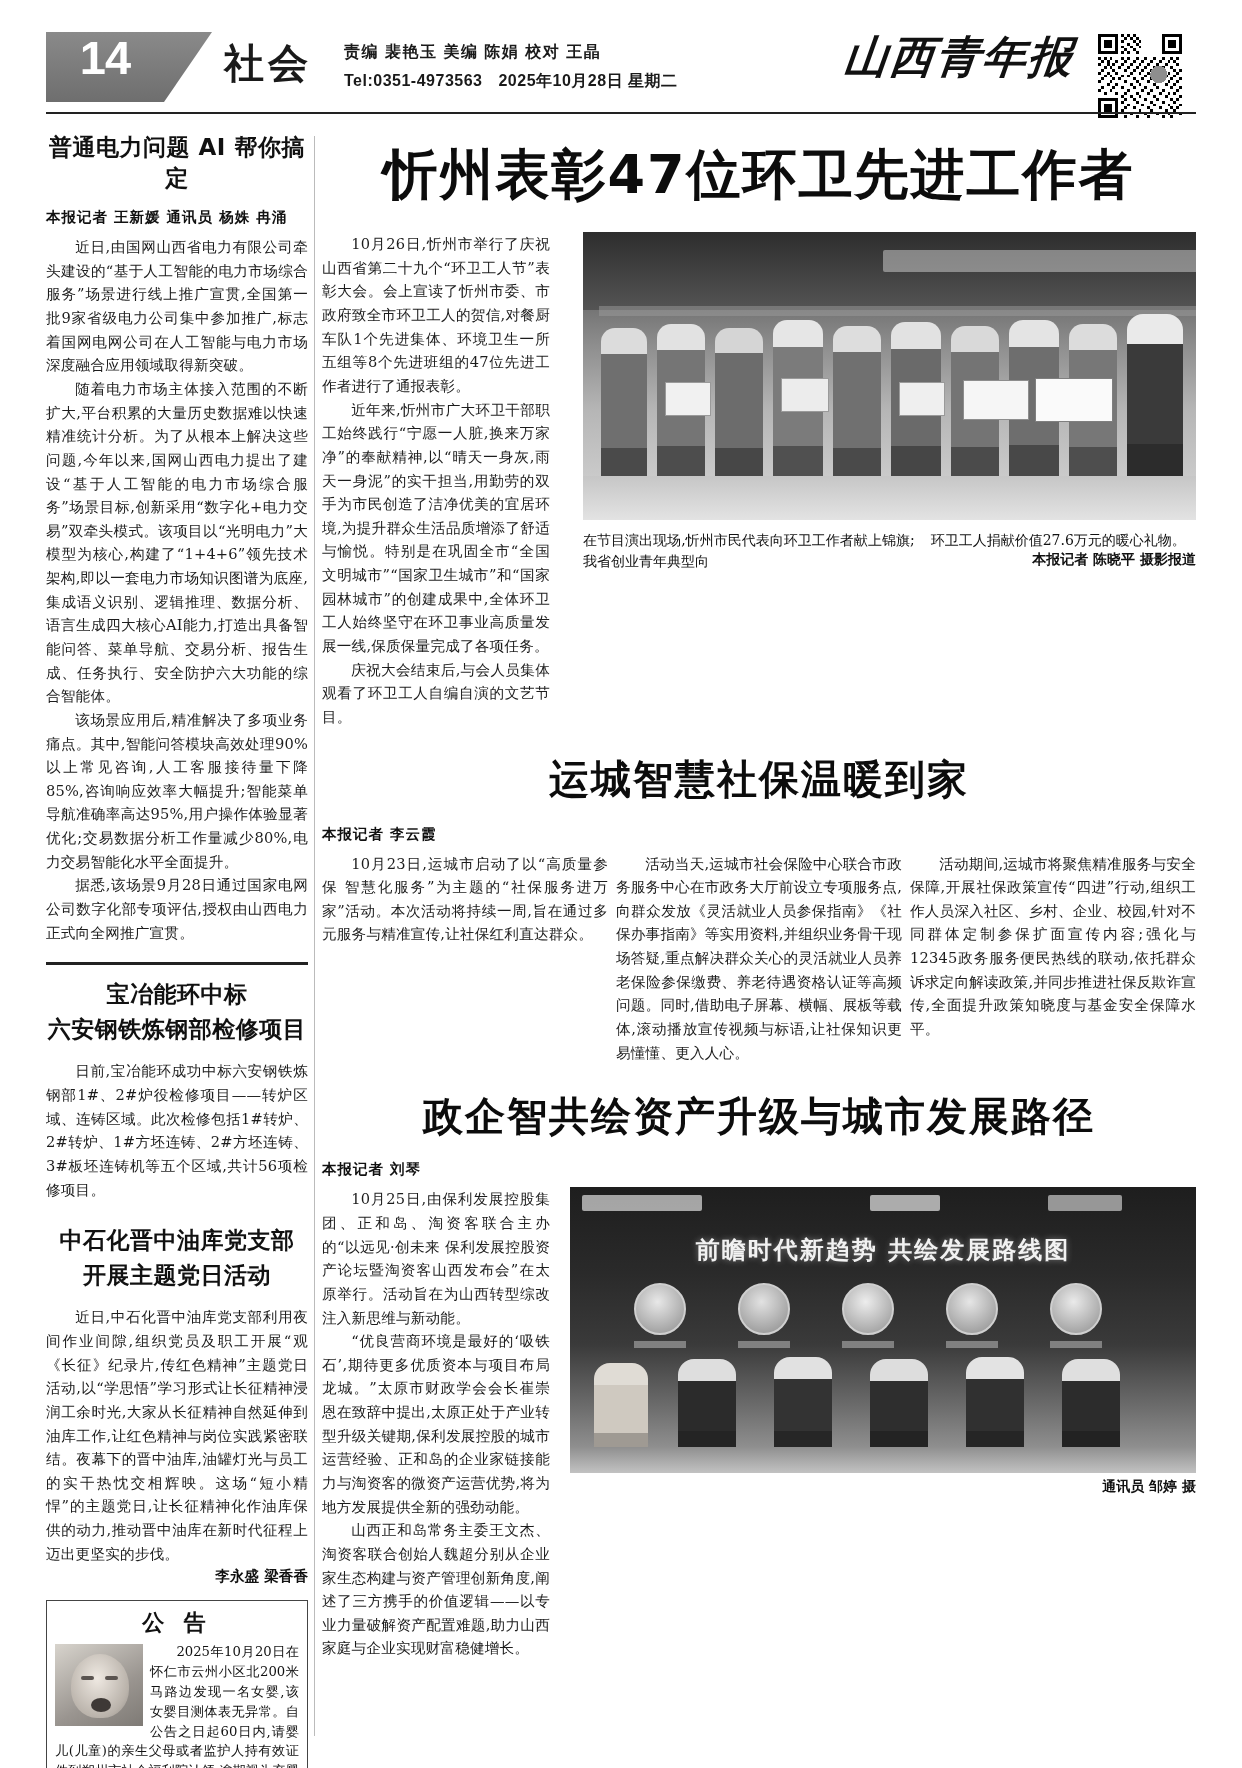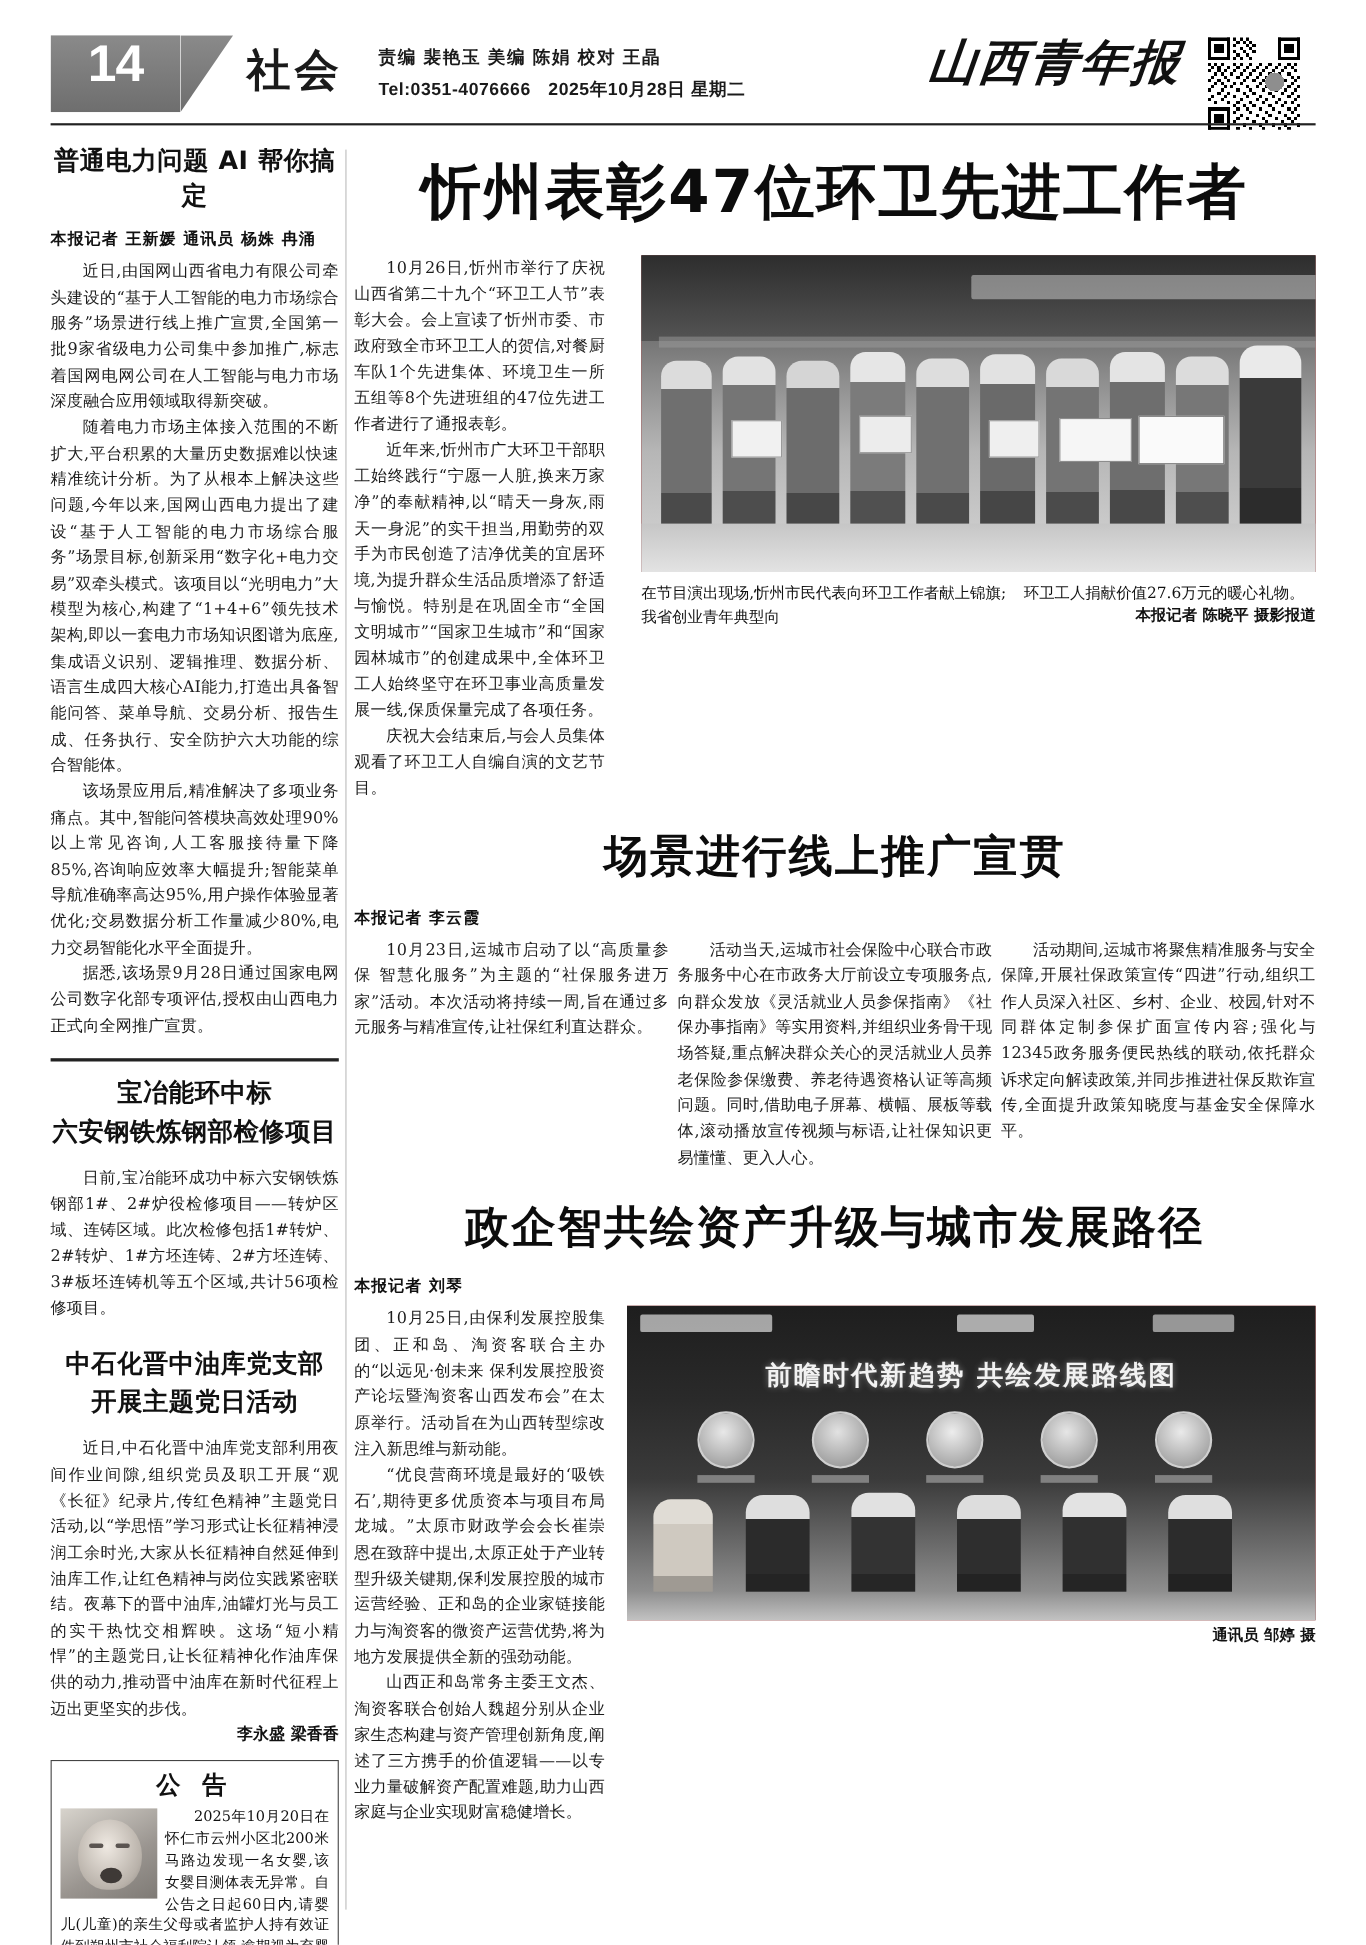--- a/index.html
+++ b/index.html
@@ -95,21 +95,21 @@
     font-size:40px; font-weight:bold; text-align:center; margin:0;
     font-family:"DejaVu Sans", sans-serif; letter-spacing:2px; line-height:1.2;
     color:#0c0c0c;
   }
 
   
   .tri { display:flex; gap:8px; }
   .tri > div { flex:1 1 0; }
 
   
-  .photo { background:#7f1d1d; position:relative; overflow:hidden; }
+  .photo { background:#0f766e; position:relative; overflow:hidden; }
   .cap { font-size:14px; line-height:1.5; text-align:justify;
     font-family:"DejaVu Serif", serif; margin-top:6px; }
   .credit { font-size:14px; font-weight:bold; text-align:right;
     font-family:"DejaVu Sans", sans-serif; }
 
   
   .cbox { border:1px solid #444; padding:7px 8px 9px 8px; margin-bottom:9px; }
   .cbox h3 {
     font-size:22px; text-align:center; font-weight:bold; margin:0 0 4px 0;
     font-family:"DejaVu Sans", sans-serif; letter-spacing:6px;
@@ -137,21 +137,21 @@
   <div class="masthead">
     <div class="folio-wrap">
       <div class="folio-shape"></div>
       <div class="folio-tri"></div>
       <div class="folio-num">14</div>
     </div>
     <div class="section-name">社会</div>
     <div class="mh-meta">
       <div class="mh-line1">责编 裴艳玉  美编 陈娟  校对 王晶</div>
       <div class="mh-line2">
-        <span>Tel:0351-4076666</span><span class="sp"></span><span>2025年10月28日 星期二</span>
+        <span>Tel:0351-4973563</span><span class="sp"></span><span>2025年10月28日 星期二</span>
       </div>
     </div>
     <div class="nameplate">山西青年报</div>
     <div class="qr">
       <svg width="84" height="84" viewBox="0 0 29 29" shape-rendering="crispEdges">
         <rect width="29" height="29" fill="#fff"></rect>
         <g fill="#000">
           <rect x="0" y="0" width="7" height="1"></rect>
             <rect x="0" y="6" width="7" height="1"></rect>
           <rect x="0" y="0" width="1" height="7"></rect>
@@ -434,21 +434,21 @@
           </div>
           <div style="flex:1;">
             <div class="cap">环卫工人捐献价值27.6万元的暖心礼物。</div>
             <div class="credit">本报记者 陈晓平 摄影报道</div>
           </div>
         </div>
       </div>
     </div>
 
     <div style="margin-top:26px;">
-      <h1 class="hd-main2">场景进行线上推广宣贯</h1>
+      <h1 class="hd-main2">运城智慧社保温暖到家</h1>
       <div class="byline" style="margin-top:22px;">本报记者 李云霞</div>
       <div class="tri" style="margin-top:4px;">
         <div>
           <p class="body">10月23日,运城市启动了以“高质量参保 智慧化服务”为主题的“社保服务进万家”活动。本次活动将持续一周,旨在通过多元服务与精准宣传,让社保红利直达群众。</p>
         </div>
         <div>
           <p class="body">活动当天,运城市社会保险中心联合市政务服务中心在市政务大厅前设立专项服务点,向群众发放《灵活就业人员参保指南》《社保办事指南》等实用资料,并组织业务骨干现场答疑,重点解决群众关心的灵活就业人员养老保险参保缴费、养老待遇资格认证等高频问题。同时,借助电子屏幕、横幅、展板等载体,滚动播放宣传视频与标语,让社保知识更易懂懂、更入人心。</p>
         </div>
         <div>
           <p class="body">活动期间,运城市将聚焦精准服务与安全保障,开展社保政策宣传“四进”行动,组织工作人员深入社区、乡村、企业、校园,针对不同群体定制参保扩面宣传内容;强化与12345政务服务便民热线的联动,依托群众诉求定向解读政策,并同步推进社保反欺诈宣传,全面提升政策知晓度与基金安全保障水平。</p>

